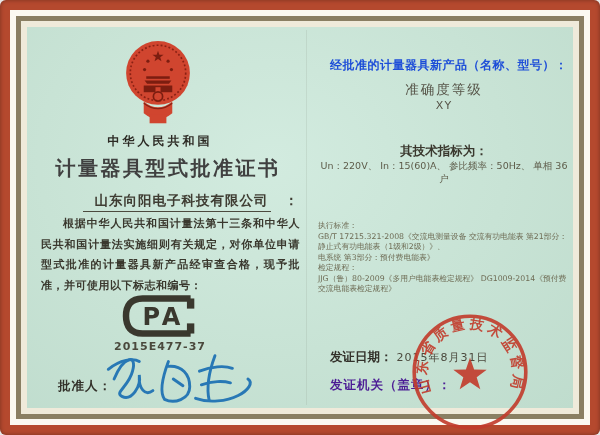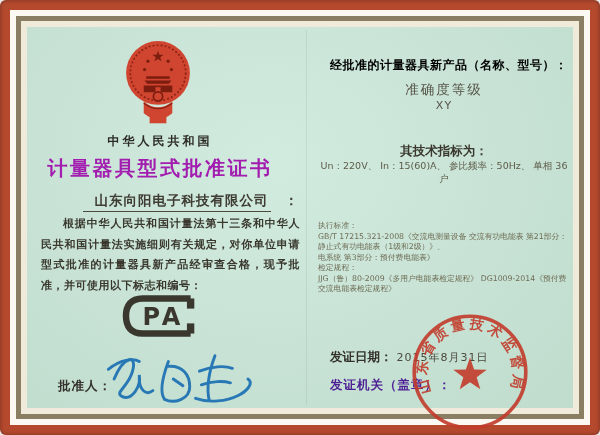--- a/index.html
+++ b/index.html
@@ -17,33 +17,33 @@
   .layer-paper { position:absolute; inset:27px;
     background:radial-gradient(ellipse at 45% 35%, #d2ebdf 0%, #c8e3d5 55%, #bfdccd 100%); }
   .fold { position:absolute; left:306px; top:30px; width:1px; height:375px; background:rgba(120,130,110,.14); }
 
   
   .abs { position:absolute; }
   .ctr-left  { left:0; width:320px; text-align:center; }
 
   
   .country    { top:133px; font-size:12px; font-weight:bold; letter-spacing:3px; color:#2c2a24; }
-  .cert-title { top:155px; font-size:20px; font-weight:bold; letter-spacing:2.5px; color:#a21caf; }
+  .cert-title { top:155px; font-size:20px; font-weight:bold; letter-spacing:2.5px; color:#404040;margin-left:8px; }
   .company-row { top:192px; left:36px; width:262px; font-size:13.5px; color:#3f3d33; white-space:nowrap;text-align:right; }
   .company-underline { display:inline-block; min-width:188px; border-bottom:1.5px solid #4c4a3e; padding:0 2px 1px 2px; font-weight:bold; letter-spacing:1px; }
   .company-colon { font-weight:bold; margin-left:14px; }
   .body-par { top:214px; left:33px; width:259px; font-size:11px; line-height:20.5px;
               text-align:justify; text-indent:2em; color:#3a382e; font-weight:bold; letter-spacing:.5px;margin-left:8px; }
   .cpa { top:292px; left:119px; }
   .approval-no { top:340px; font-size:11px; font-weight:bold; letter-spacing:1px; color:#4b493d; }
   .approver { top:378px; left:58px; font-size:12.5px; font-weight:bold; color:#33312a; letter-spacing:1px; }
   .signature { top:346px; left:100px; }
 
   
-  .r-label   { top:57px;  left:330px; font-size:12px; font-weight:bold; letter-spacing:.5px; color:#000000; }
+  .r-label   { top:57px;  left:330px; font-size:12px; font-weight:bold; letter-spacing:.5px; color:#1d4ed8; }
   .ctr-right { left:318px; width:252px; text-align:center; }
   .product   { top:81px;  font-size:13.5px; color:#565448; letter-spacing:2px; }
   .model     { top:99px;  font-size:11px; color:#565448; letter-spacing:1px; }
   .tech-lab  { top:143px; font-size:12.5px; font-weight:bold; color:#3a382e; }
   .spec1     { top:160px; font-size:9.5px; color:#5d5b49; }
   .spec2     { top:173px; font-size:9.5px; color:#5d5b49; }
   .standards { top:221px; left:318px; width:252px; font-size:7.8px; line-height:10.5px; color:#6f6d56; }
   .date-row  { top:349px; left:330px; font-size:12.5px; font-weight:bold; color:#33312a; white-space:nowrap; }
   .date-val  { font-size:11px; font-weight:normal; color:#4b493d; margin-left:4px; letter-spacing:1px; }
   .org-row   { top:377px; left:330px; font-size:12.5px; font-weight:bold; color:#4c1d95; letter-spacing:1px; }
@@ -85,20 +85,21 @@
 
   <div class="abs body-par">根据中华人民共和国计量法第十三条和中华人民共和国计量法实施细则有关规定，对你单位申请型式批准的计量器具新产品经审查合格，现予批准，并可使用以下标志和编号：</div>
 
   <svg class="abs cpa" width="86" height="48" viewBox="0 0 90 52">
     <path d="M 76,7 H 24 C 11,7 6,15 6,26 C 6,37 11,45 24,45 H 76" fill="none" stroke="#3a382e" stroke-width="7"></path>
     <rect x="72" y="7" width="8" height="11" fill="#3a382e"></rect>
     <rect x="72" y="34" width="8" height="11" fill="#3a382e"></rect>
     <text x="24" y="36" font-size="26" font-weight="bold" letter-spacing="4" fill="#3a382e" font-family="DejaVu Sans, sans-serif">PA</text>
   </svg>
 
+  <div class="abs ctr-left approval-no">2015E477-37</div>
 
   <div class="abs approver">批准人：</div>
 
   <svg class="abs signature" width="195" height="64" viewBox="0 0 200 66" fill="none" stroke="#2878b5" stroke-width="3" stroke-linecap="round">
     <path d="M8,24 C20,14 34,12 40,16"></path>
     <path d="M14,34 C24,10 38,8 33,26 C29,42 14,48 22,52 C32,57 42,42 40,30 C39,44 46,52 54,46"></path>
     <path d="M70,16 C64,32 61,48 66,55 C76,60 92,55 92,42 C92,29 84,20 70,21"></path>
     <path d="M75,34 L85,41"></path>
     <path d="M118,10 C112,26 109,42 112,56"></path>
     <path d="M102,26 C114,21 128,20 136,23"></path>

